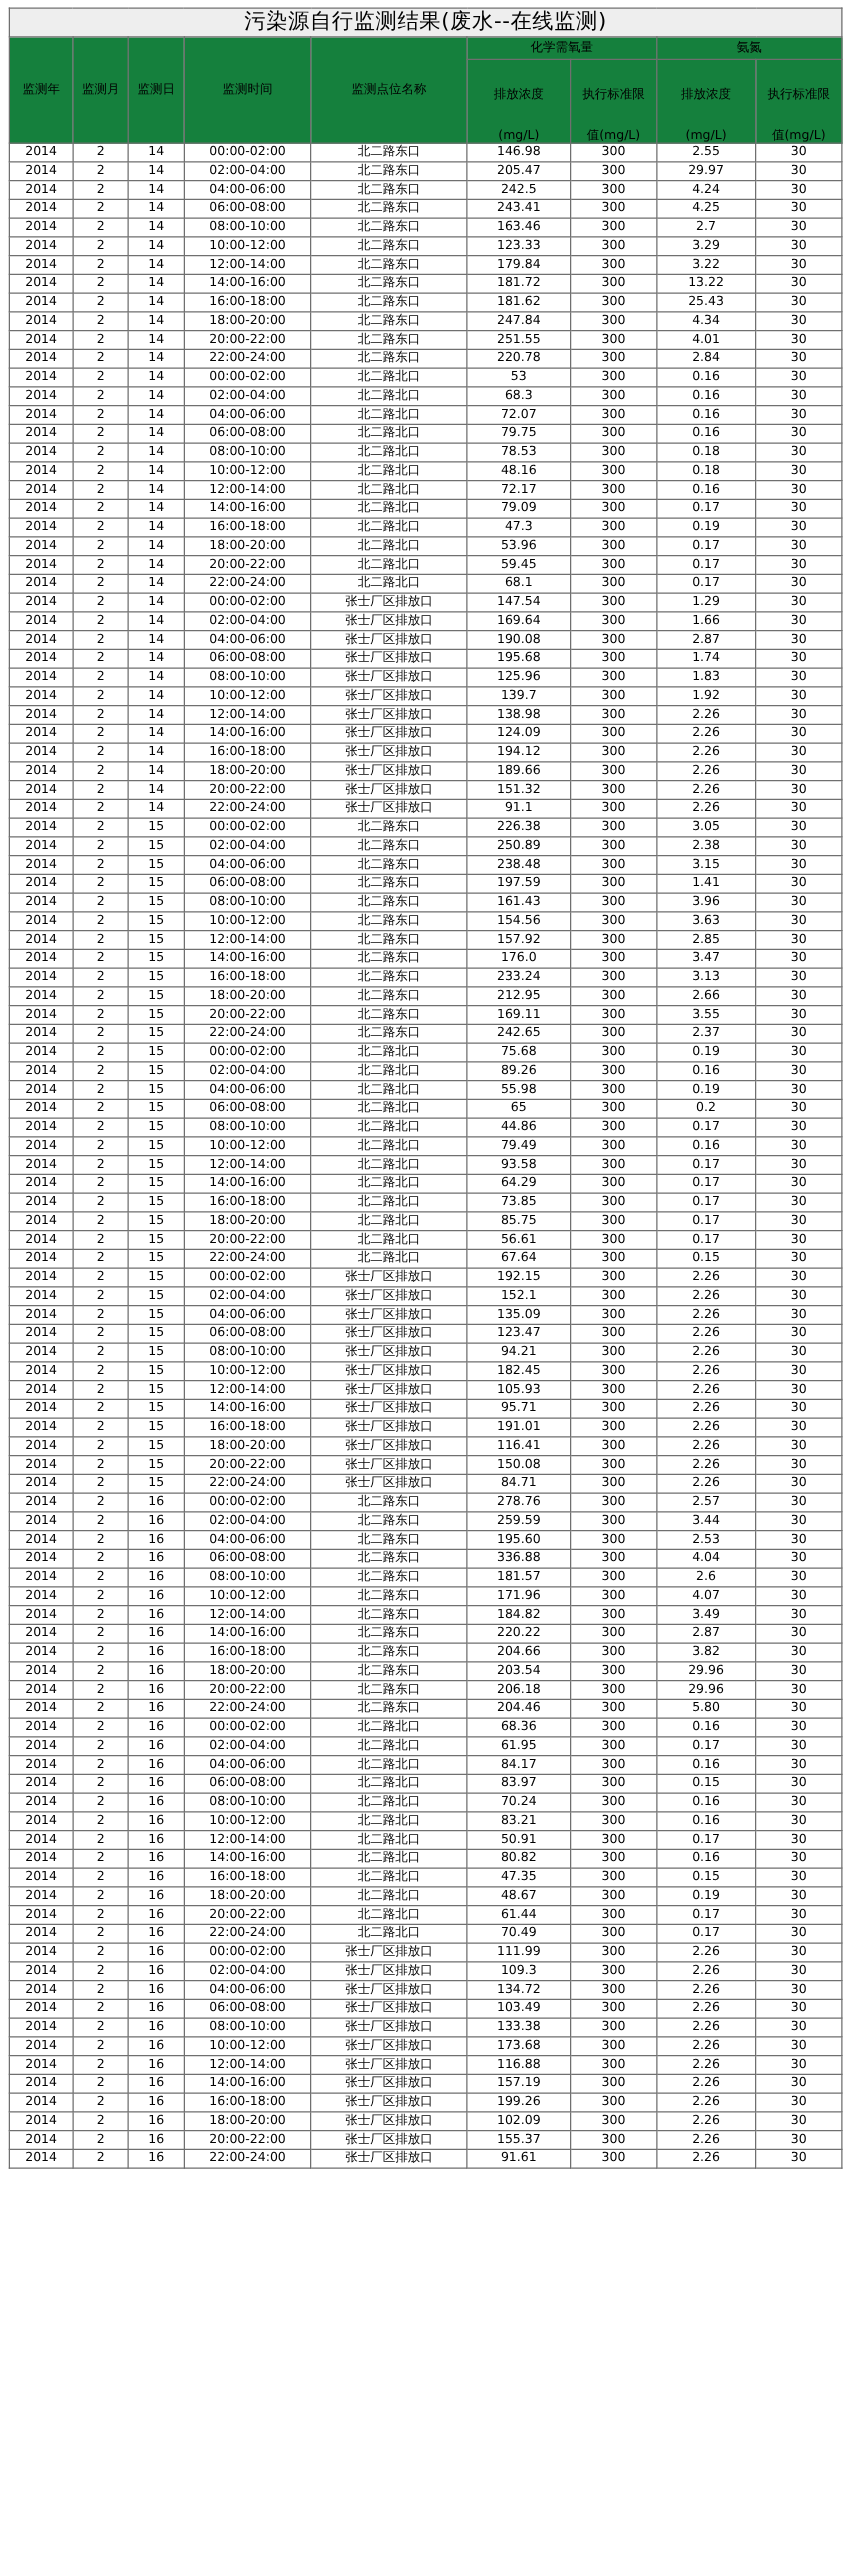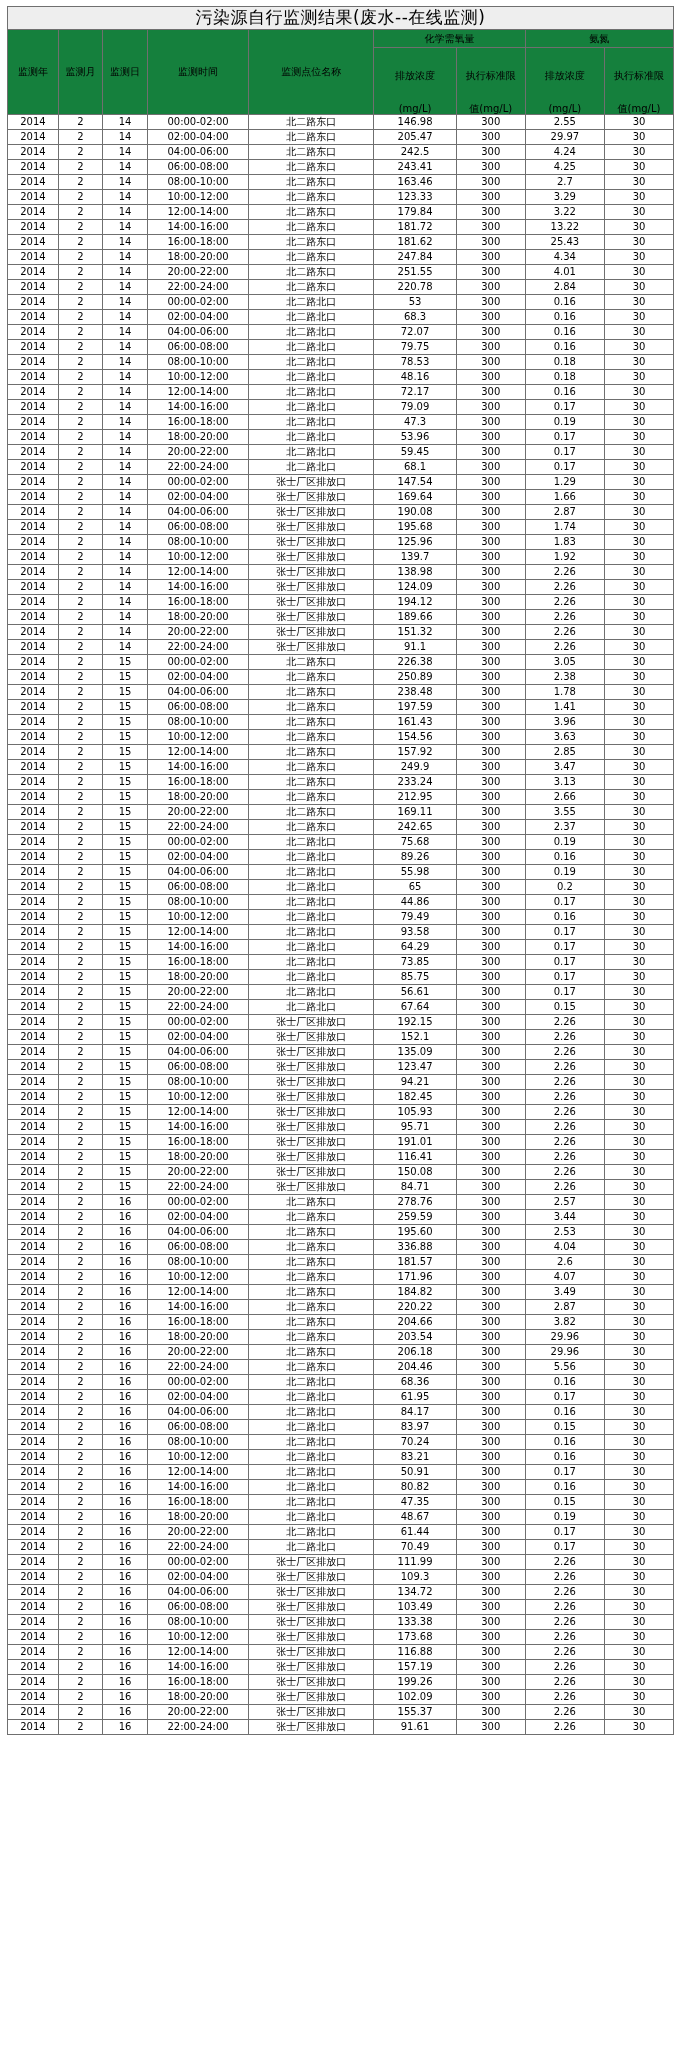--- a/index.html
+++ b/index.html
@@ -539,21 +539,21 @@
           <td>30</td>
         </tr>
         <tr>
           <td>2014</td>
           <td>2</td>
           <td>15</td>
           <td>04:00-06:00</td>
           <td>北二路东口</td>
           <td>238.48</td>
           <td>300</td>
-          <td>1.78</td>
+          <td>3.15</td>
           <td>30</td>
         </tr>
         <tr>
           <td>2014</td>
           <td>2</td>
           <td>15</td>
           <td>06:00-08:00</td>
           <td>北二路东口</td>
           <td>197.59</td>
           <td>300</td>
@@ -592,21 +592,21 @@
           <td>300</td>
           <td>2.85</td>
           <td>30</td>
         </tr>
         <tr>
           <td>2014</td>
           <td>2</td>
           <td>15</td>
           <td>14:00-16:00</td>
           <td>北二路东口</td>
-          <td>249.9</td>
+          <td>176.0</td>
           <td>300</td>
           <td>3.47</td>
           <td>30</td>
         </tr>
         <tr>
           <td>2014</td>
           <td>2</td>
           <td>15</td>
           <td>16:00-18:00</td>
           <td>北二路东口</td>
@@ -1034,21 +1034,21 @@
           <td>30</td>
         </tr>
         <tr>
           <td>2014</td>
           <td>2</td>
           <td>16</td>
           <td>22:00-24:00</td>
           <td>北二路东口</td>
           <td>204.46</td>
           <td>300</td>
-          <td>5.56</td>
+          <td>5.80</td>
           <td>30</td>
         </tr>
         <tr>
           <td>2014</td>
           <td>2</td>
           <td>16</td>
           <td>00:00-02:00</td>
           <td>北二路北口</td>
           <td>68.36</td>
           <td>300</td>

